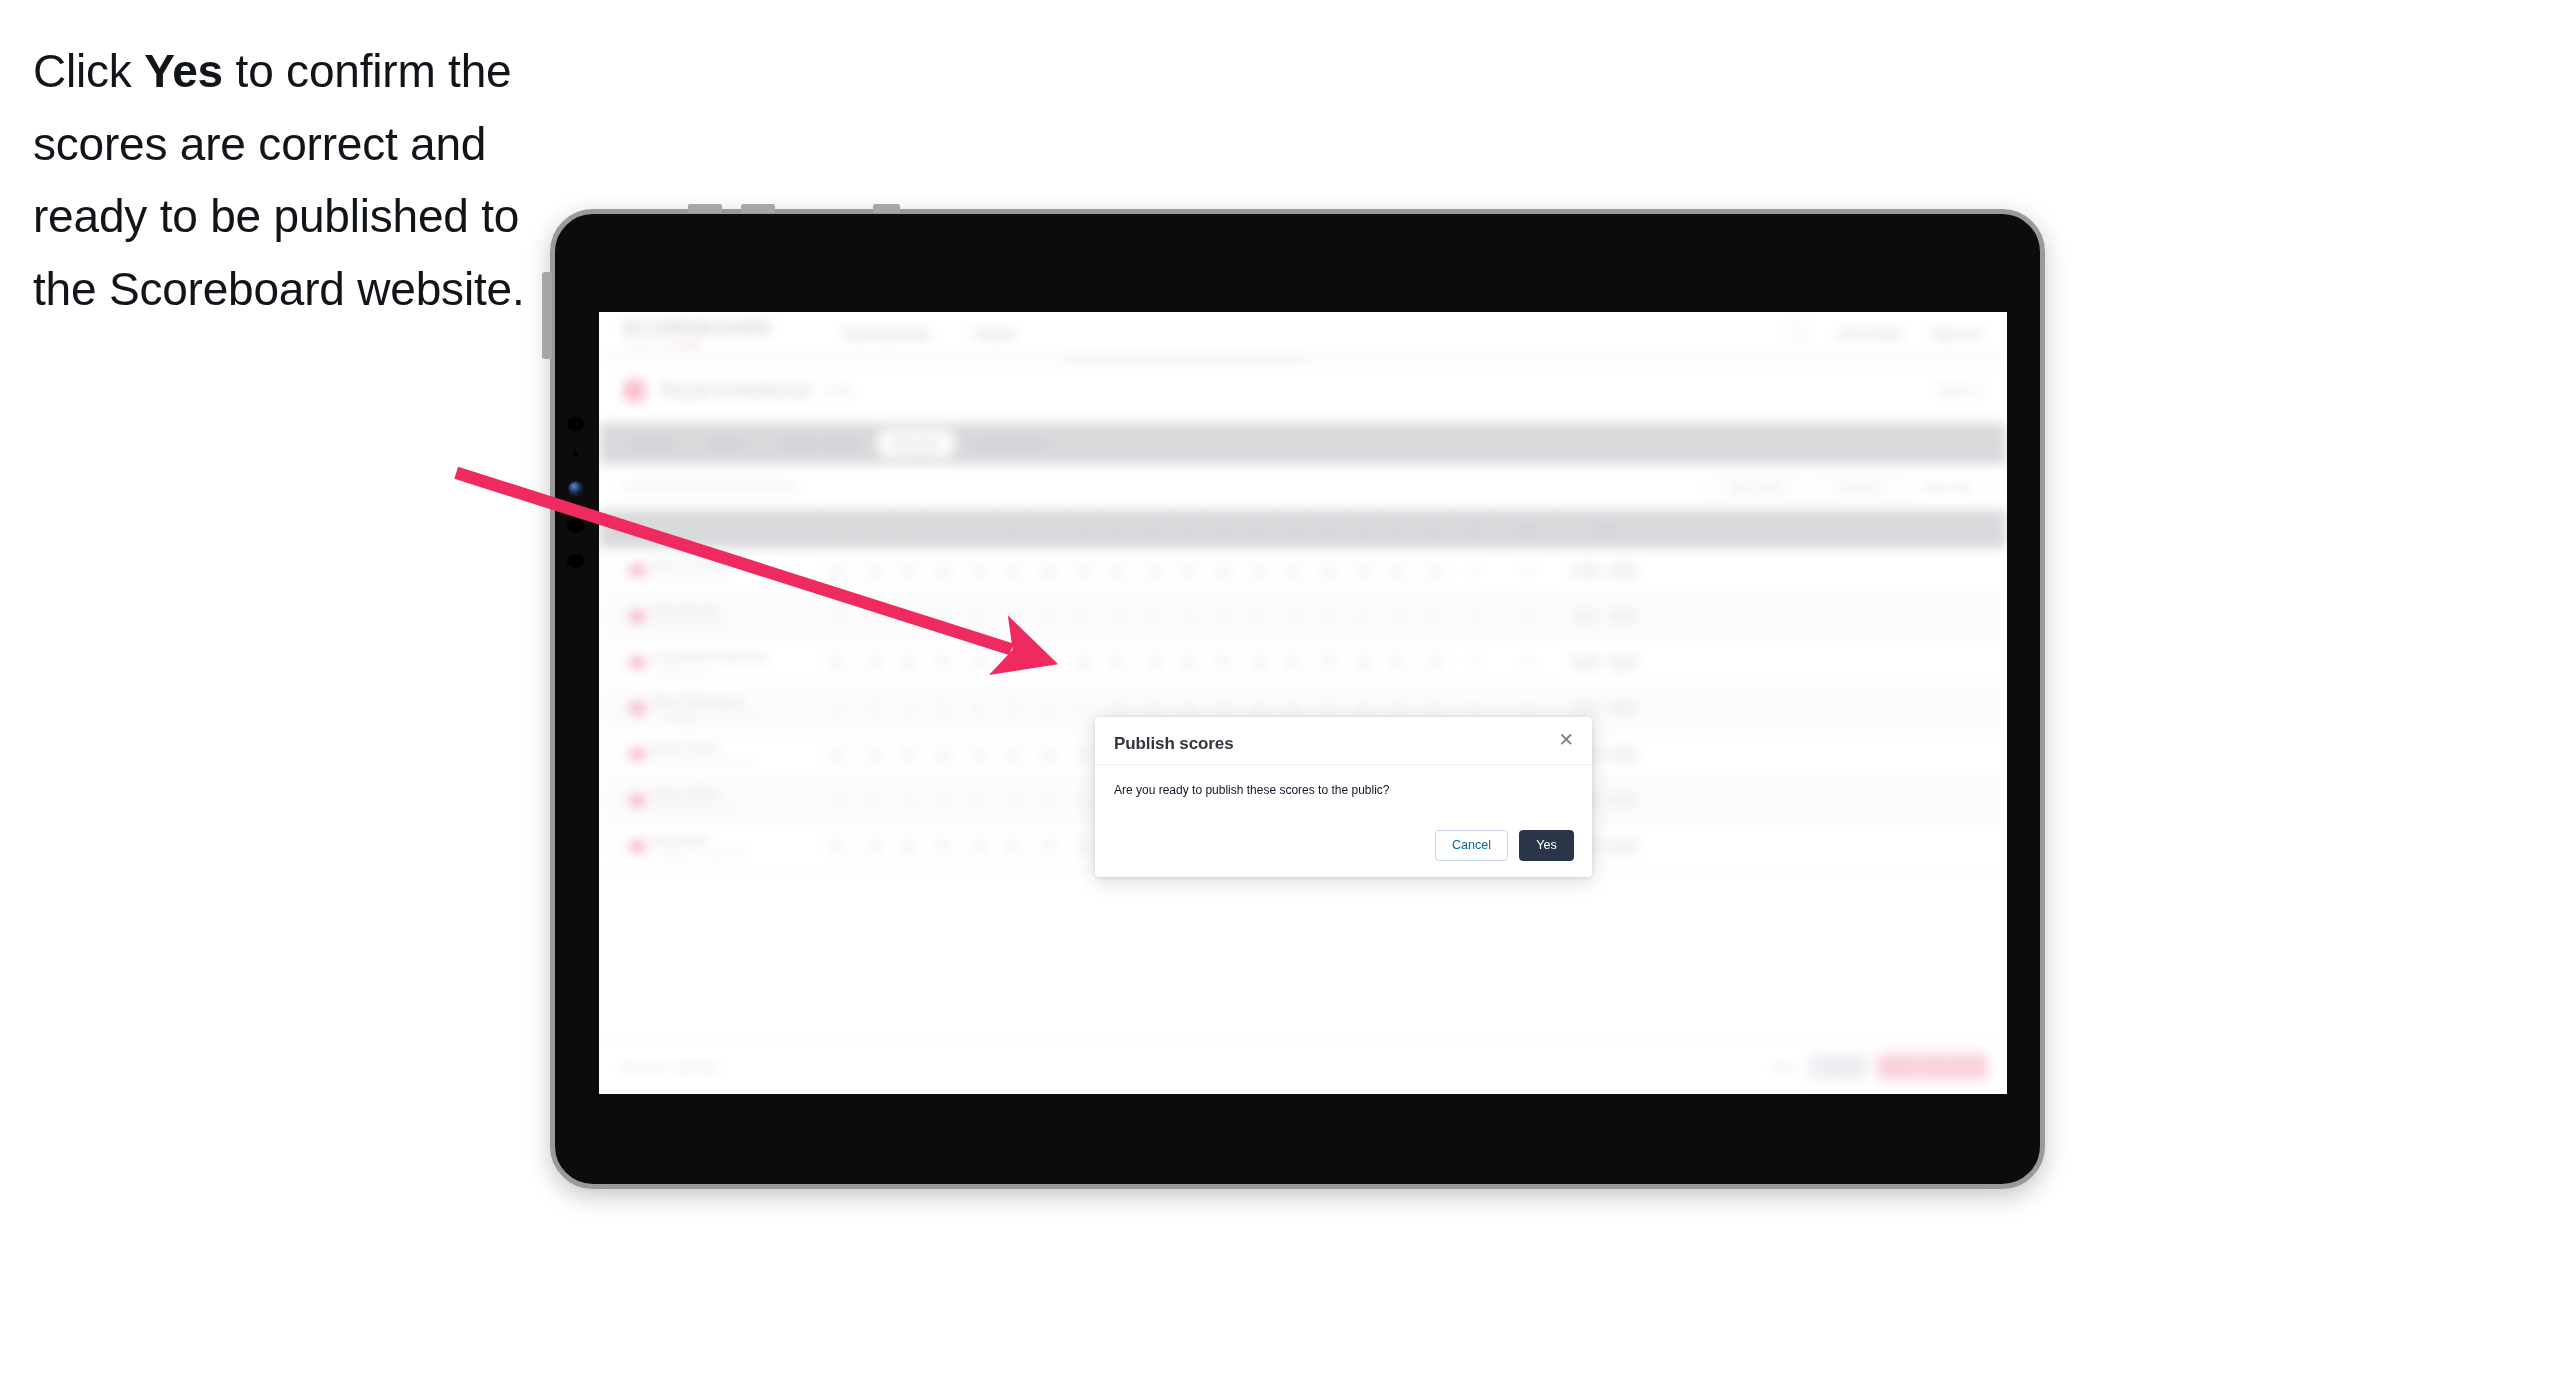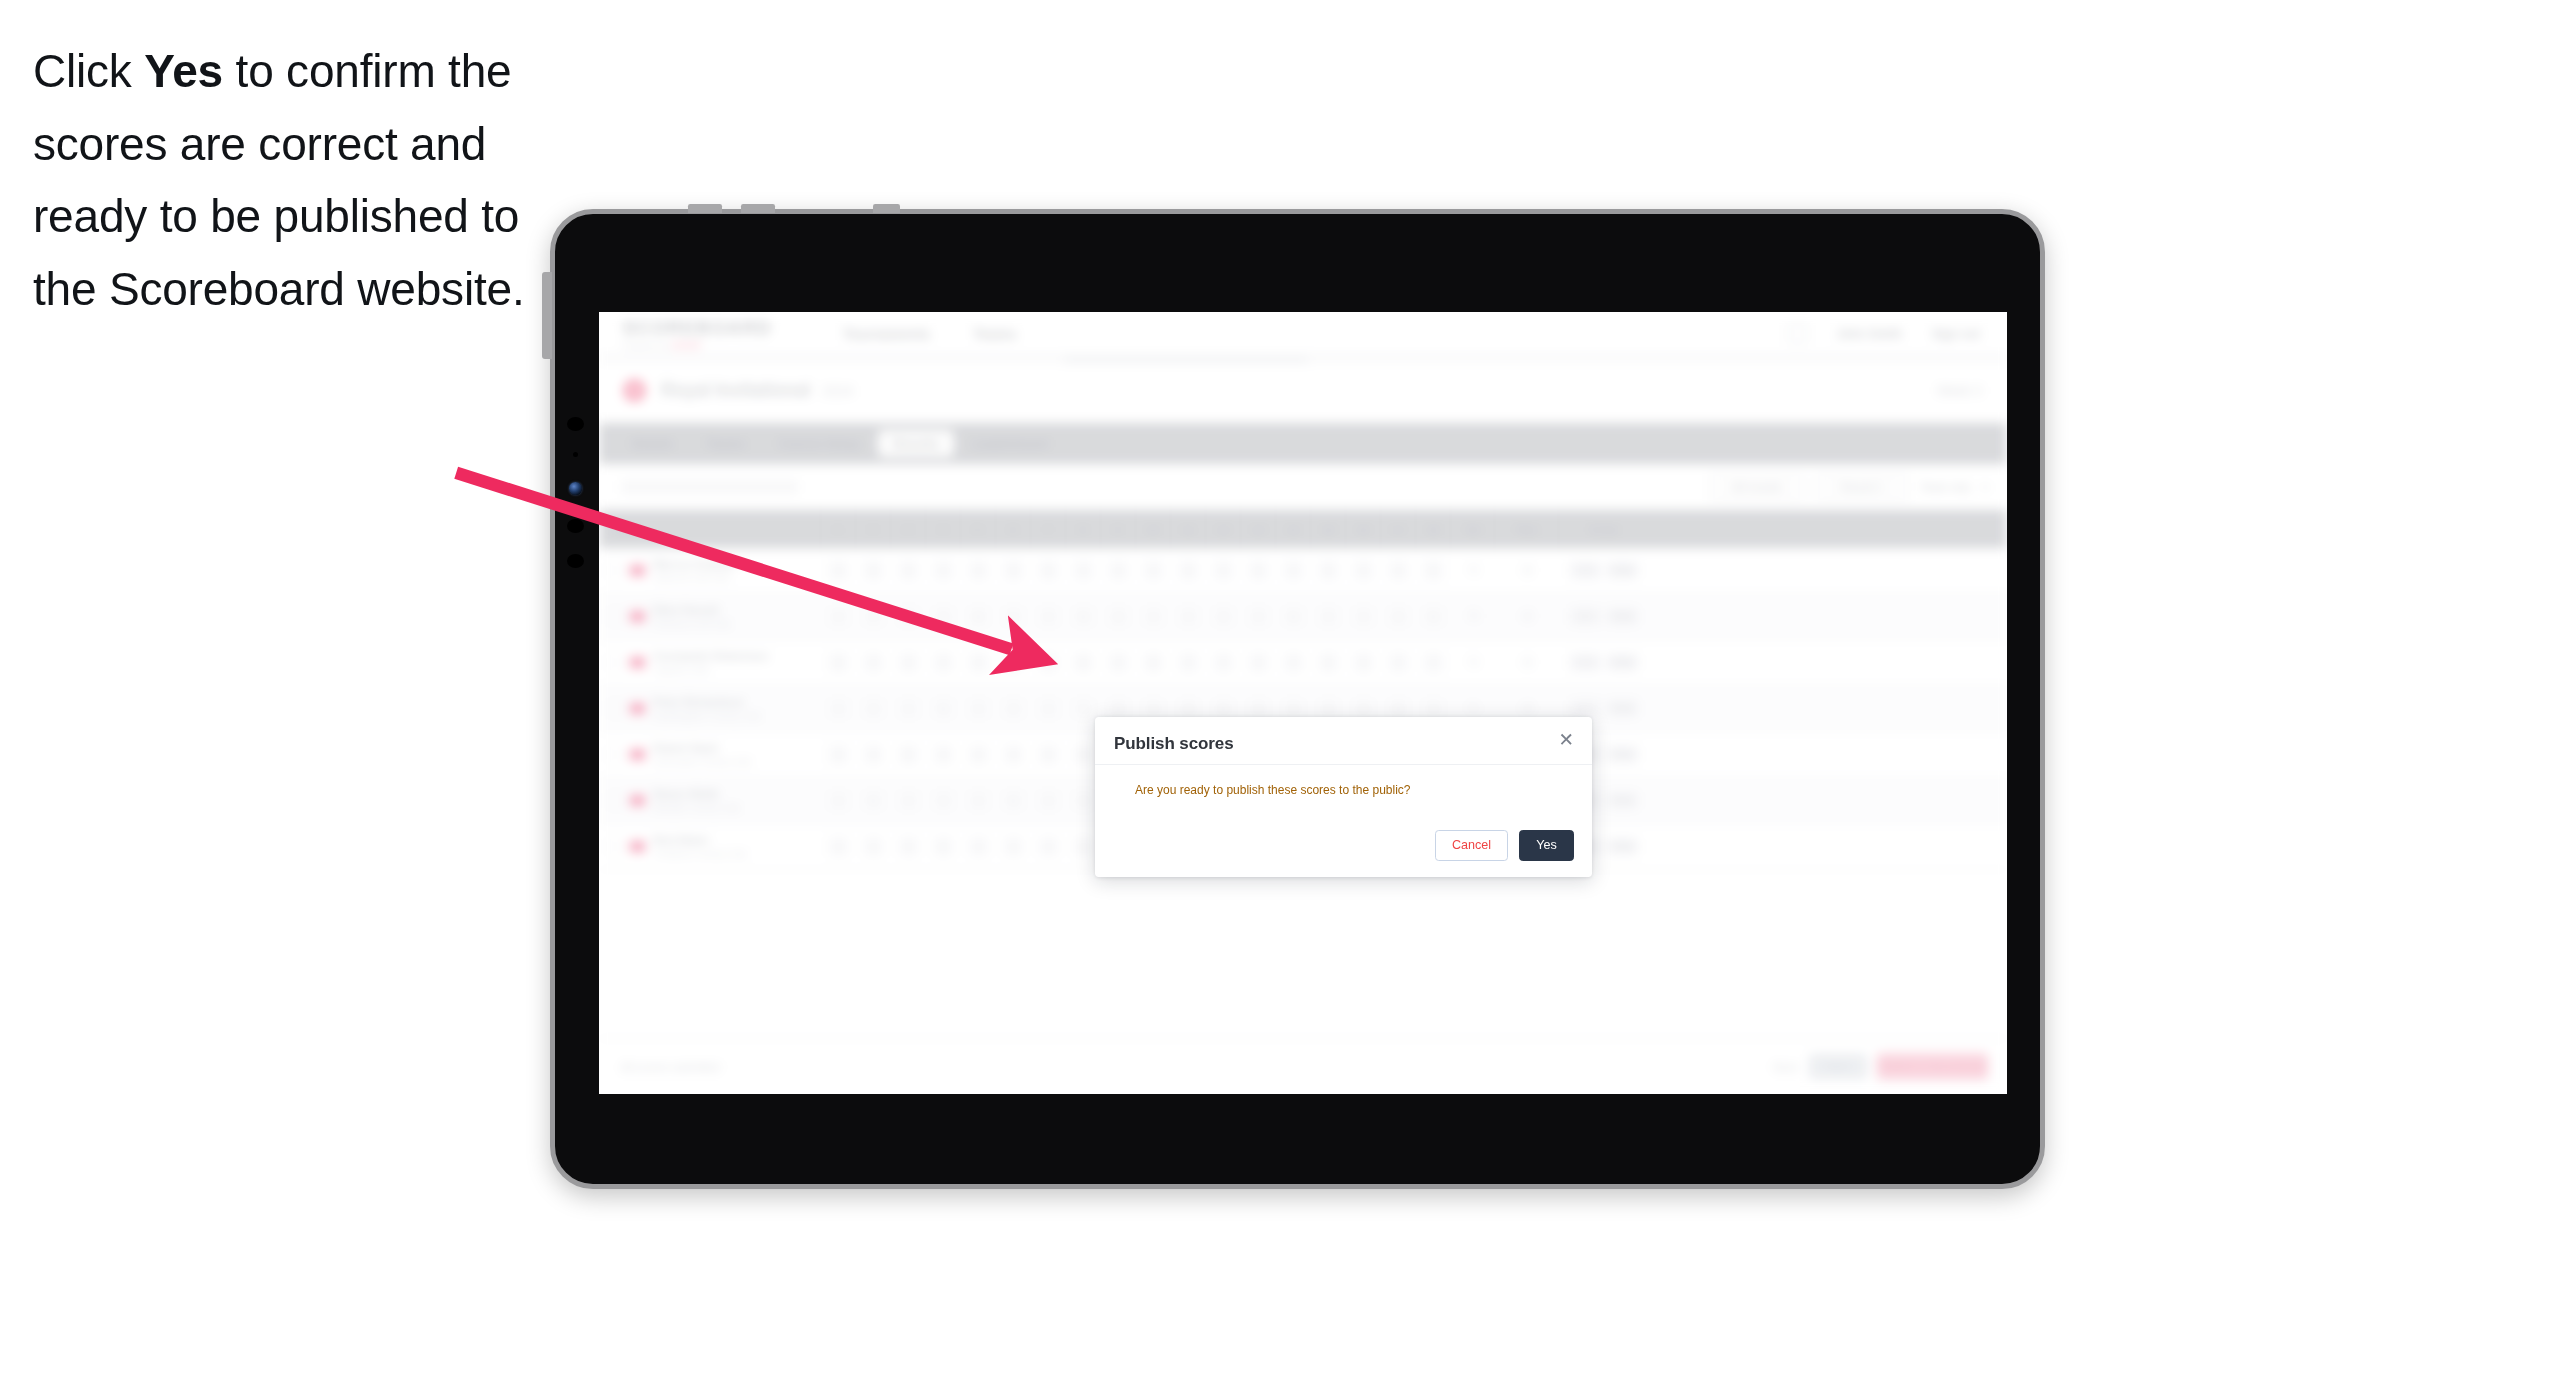--- a/index.html
+++ b/index.html
@@ -280,32 +280,32 @@
     font-size: 17px; font-weight: 700; color: #31353c; letter-spacing: -0.1px;
   }
   .modal-close {
     position: absolute; right: 16.3px; top: 14px;
     width: 19px; height: 19px;
     display: flex; align-items: center; justify-content: center;
     color: #7b818c; font-size: 18.5px; font-weight: 300; line-height: 1;
     cursor: pointer;
   }
   .modal-body { padding: 16.3px 19px 0 19px; }
-  .modal-msg { font-size: 12px; color: #a16207; line-height: 1.4; margin-left: 21px; }
+  .modal-msg { font-size: 12px; color: #0f172a; line-height: 1.4; }
   .modal-actions {
     position: absolute; right: 18px; bottom: 16.3px;
     display: flex; align-items: center; gap: 10.4px;
   }
   .mbtn {
     height: 31px; border-radius: 3.7px; padding: 0 16.3px;
     display: flex; align-items: center; justify-content: center;
     font-size: 12.6px; cursor: pointer; border: 0.7px solid transparent;
   }
   .mbtn.cancel {
-    background: #ffffff; border-color: #c8d4e6; color: #ef4444;
+    background: #ffffff; border-color: #c8d4e6; color: #0369a1;
   }
   .mbtn.yes {
     background: #2a3648; color: #ffffff; border-color: #2a3648; font-weight: 400;
   }
 </style>
 </head>
 <body>
 
 <div id="stage">
 

